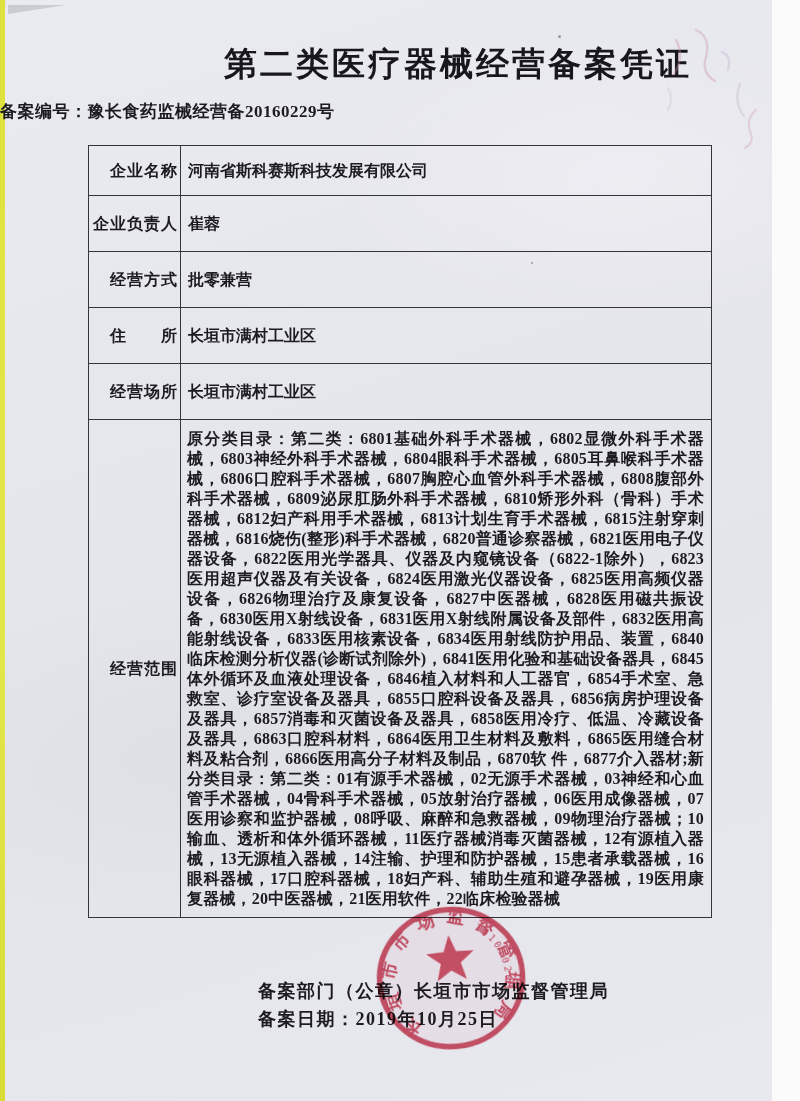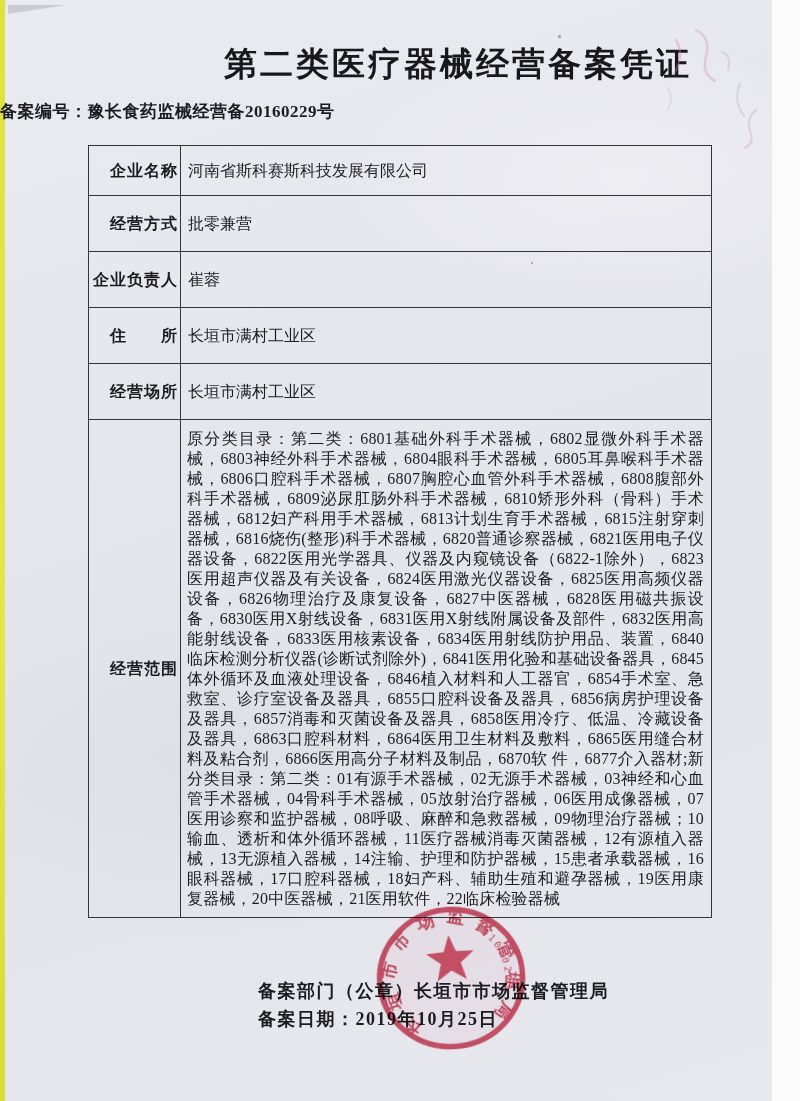--- a/index.html
+++ b/index.html
@@ -37,21 +37,21 @@
     position:absolute;left:88px;top:145px;width:624px;
     border-collapse:collapse;table-layout:fixed;
   }
   table.cert td{
     border:1.6px solid #34353b;vertical-align:middle;
     font-size:16px;line-height:1.25;
   }
   td.lbl{
     width:87px;text-align:right;font-weight:700;letter-spacing:1px;padding:2px;
   }
-  td.val{padding:4px 8px 4px 7px;}
+  td.val{padding:4px 8px 4px 7px;font-weight:bold;}
   tr.r{height:56px;}
   tr.r1{height:50px;}
   td.scope{
     font-size:15px;line-height:20.5px;text-align:justify;
     padding:9px 7px 8px 6px;vertical-align:top;letter-spacing:.2px;
   }
 
   .footer{
     position:absolute;left:258px;top:977px;
     font-size:18px;font-weight:700;letter-spacing:1.5px;line-height:28px;
@@ -75,26 +75,26 @@
 <div class="doc-title">第二类医疗器械经营备案凭证</div>
 <div class="record-no">备案编号：豫长食药监械经营备20160229号</div>
 
 <table class="cert">
   <tbody>
       <tr class="r1">
     <td class="lbl">企业名称</td>
     <td class="val">河南省斯科赛斯科技发展有限公司</td>
   </tr>
   <tr class="r">
+    <td class="lbl">企业负责人</td>
+    <td class="val">崔蓉</td>
+  </tr>
+  <tr class="r">
     <td class="lbl">经营方式</td>
     <td class="val">批零兼营</td>
-  </tr>
-  <tr class="r">
-    <td class="lbl">企业负责人</td>
-    <td class="val">崔蓉</td>
   </tr>
   <tr class="r">
     <td class="lbl">住　　所</td>
     <td class="val">长垣市满村工业区</td>
   </tr>
   <tr class="r">
     <td class="lbl">经营场所</td>
     <td class="val">长垣市满村工业区</td>
   </tr>
   <tr>

